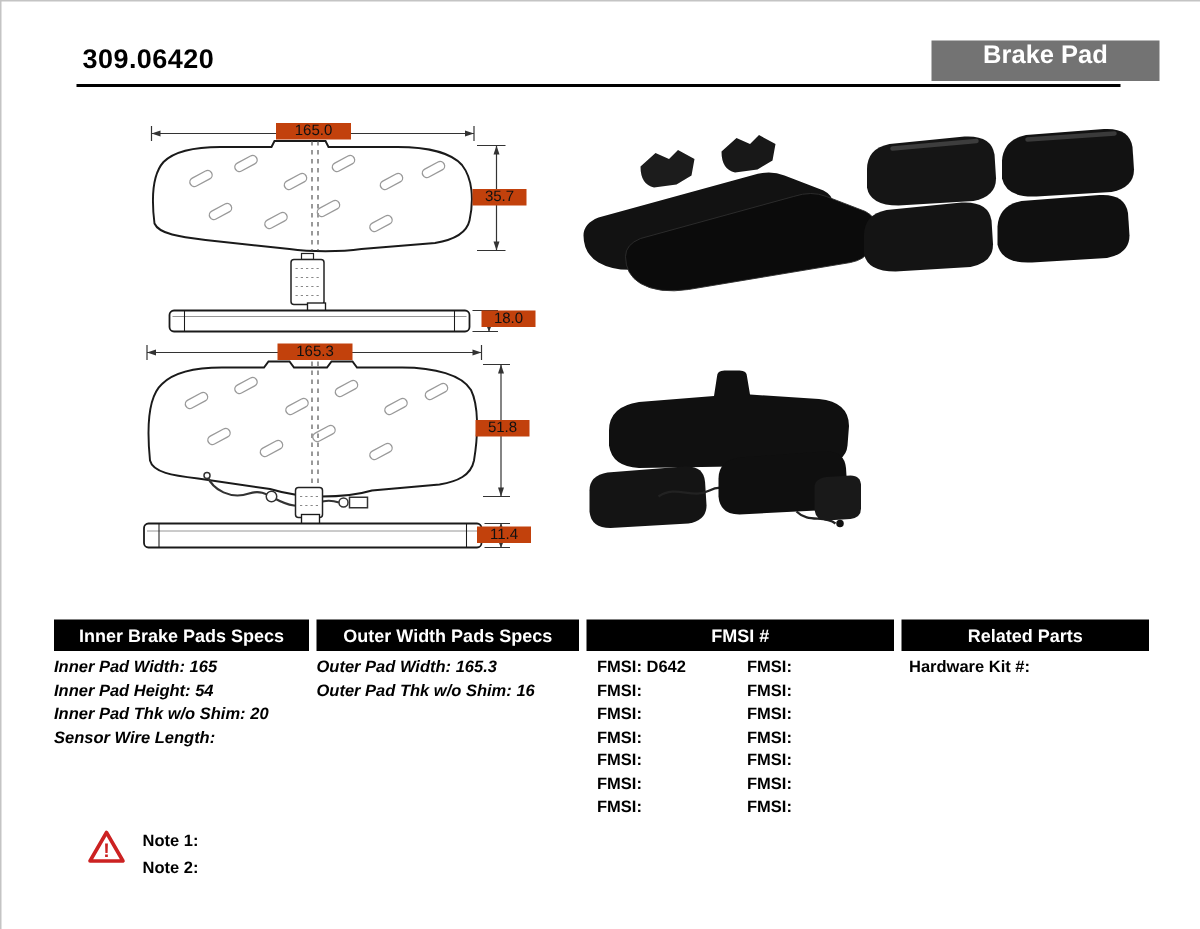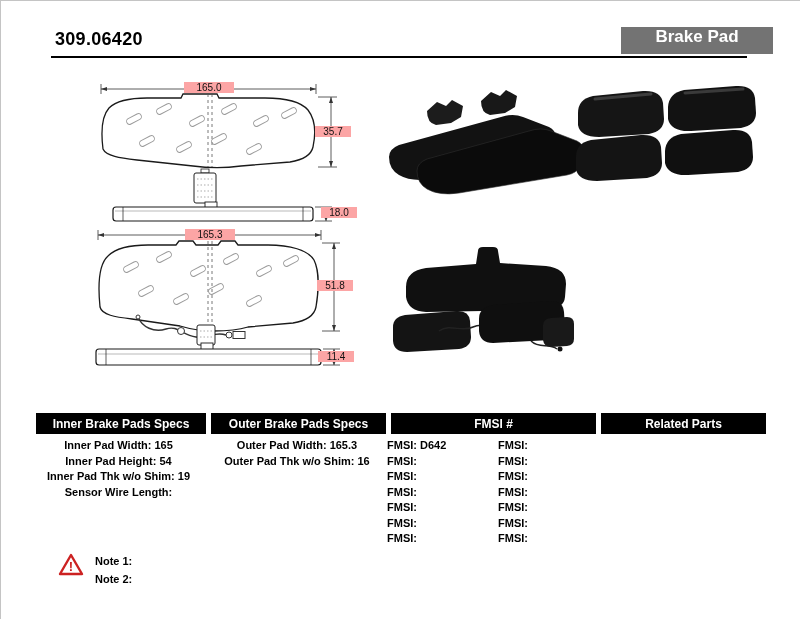--- a/index.html
+++ b/index.html
@@ -3,27 +3,27 @@
 <meta charset="utf-8">
 <style>
   html,body{margin:0;padding:0;background:#e9e9e9;}
   .page{position:relative;width:800px;height:619px;background:#fff;border:1px solid #c4c4c4;
         font-family:"Liberation Sans", sans-serif;color:#000;overflow:hidden;margin:0 auto;}
   .abs{position:absolute;}
   .part-number{left:54px;top:28px;font-size:18px;font-weight:bold;letter-spacing:.3px;}
   .title-box{left:620px;top:26px;width:152px;height:27px;background:#737373;color:#fff;
              display:flex;align-items:flex-start;justify-content:center;font-size:17px;font-weight:bold;}
   .header-rule{left:50px;top:55px;width:696px;height:2px;background:#000;}
-  .dim-label{position:absolute;font-size:10px;line-height:11px;background:#fca5a5;text-align:center;
+  .dim-label{position:absolute;font-size:10px;line-height:11px;background:#c2410c;text-align:center;
              color:#111;padding:0 1px;font-weight:normal;}
   .tbl-header{position:absolute;top:412px;height:21px;background:#000;color:#fff;font-weight:bold;
               font-size:12px;display:flex;align-items:center;justify-content:center;}
   .spec-col{position:absolute;top:437px;font-size:11px;font-weight:bold;}
   .spec-row{height:15.5px;line-height:15.5px;white-space:nowrap;}
-  .ra{text-align:center;}
+  .ra{text-align:left;font-style:italic;}
   .note-label{position:absolute;font-size:11px;font-weight:bold;}
   svg{display:block;}
 </style>
 </head>
 <body>
 
 <div class="page">
 
   <div class="abs part-number">309.06420</div>
   <div class="abs title-box">
@@ -190,61 +190,64 @@
       <path d="M150,262 C158,270 168,264 176,270" stroke="#222" stroke-width="1.5" fill="none"></path>
       <circle cx="179" cy="270" r="2.5" fill="#111"></circle>
       <path d="M162,246 Q162,240 170,239 L186,238 Q193,238 193,245 L193,260 Q193,266 186,267 L170,268 Q163,268 162,261 Z" fill="#191919"></path>
     </g>
   </svg>
 
   <div class="tbl-header" style="left:35px;width:170px;text-align:center;">
     <span>Inner Brake Pads Specs</span>
   </div>
   <div class="tbl-header" style="left:210px;width:175px;">
-    <span>Outer Brake Pads Specs</span>
+    <span>Outer Width Pads Specs</span>
   </div>
   <div class="tbl-header" style="left:390px;width:205px;">
     <span>FMSI #</span>
   </div>
   <div class="tbl-header" style="left:600px;width:165px;">
     <span>Related Parts</span>
   </div>
 
   <div class="spec-col ra" style="left:35px;width:165px;">
     <div class="spec-row"><span>Inner Pad Width:</span> <span>165</span></div>
     <div class="spec-row"><span>Inner Pad Height:</span> <span>54</span></div>
-    <div class="spec-row"><span>Inner Pad Thk w/o Shim:</span> <span>19</span></div>
+    <div class="spec-row"><span>Inner Pad Thk w/o Shim:</span> <span>20</span></div>
     <div class="spec-row"><span>Sensor Wire Length:</span> <span></span></div>
   </div>
 
   <div class="spec-col ra" style="left:210px;width:172px;">
     <div class="spec-row"><span>Outer Pad Width:</span> <span>165.3</span></div>
     <div class="spec-row"><span>Outer Pad Thk w/o Shim:</span> <span>16</span></div>
   </div>
 
-  <div class="spec-col" style="left:386px;width:95px;">
+  <div class="spec-col" style="left:397px;width:95px;">
     <div class="spec-row"><span>FMSI:</span> <span>D642</span></div>
     <div class="spec-row"><span>FMSI:</span> <span></span></div>
     <div class="spec-row"><span>FMSI:</span> <span></span></div>
     <div class="spec-row"><span>FMSI:</span> <span></span></div>
     <div class="spec-row"><span>FMSI:</span> <span></span></div>
     <div class="spec-row"><span>FMSI:</span> <span></span></div>
     <div class="spec-row"><span>FMSI:</span> <span></span></div>
   </div>
 
   <div class="spec-col" style="left:497px;width:95px;">
     <div class="spec-row"><span>FMSI:</span> <span></span></div>
     <div class="spec-row"><span>FMSI:</span> <span></span></div>
     <div class="spec-row"><span>FMSI:</span> <span></span></div>
     <div class="spec-row"><span>FMSI:</span> <span></span></div>
     <div class="spec-row"><span>FMSI:</span> <span></span></div>
     <div class="spec-row"><span>FMSI:</span> <span></span></div>
     <div class="spec-row"><span>FMSI:</span> <span></span></div>
   </div>
 
+  <div class="spec-col" style="left:605px;width:158px;">
+    <div class="spec-row"><span>Hardware Kit #:</span> <span></span></div>
+  </div>
 
   <svg class="abs" style="left:57px;top:552px;" width="26" height="24" viewBox="0 0 26 24">
     <path d="M13,2 L24,21 L2,21 Z" fill="#fff" stroke="#cc2222" stroke-width="2.4" stroke-linejoin="round"></path>
     <text x="13" y="18" text-anchor="middle" font-size="13" font-weight="bold" fill="#cc2222" font-family="Liberation Sans, sans-serif">!</text>
   </svg>
   <span class="note-label" style="left:94px;top:554px;">Note 1:</span>
   <span class="note-label" style="left:94px;top:572px;">Note 2:</span>
 
 </div>
 

